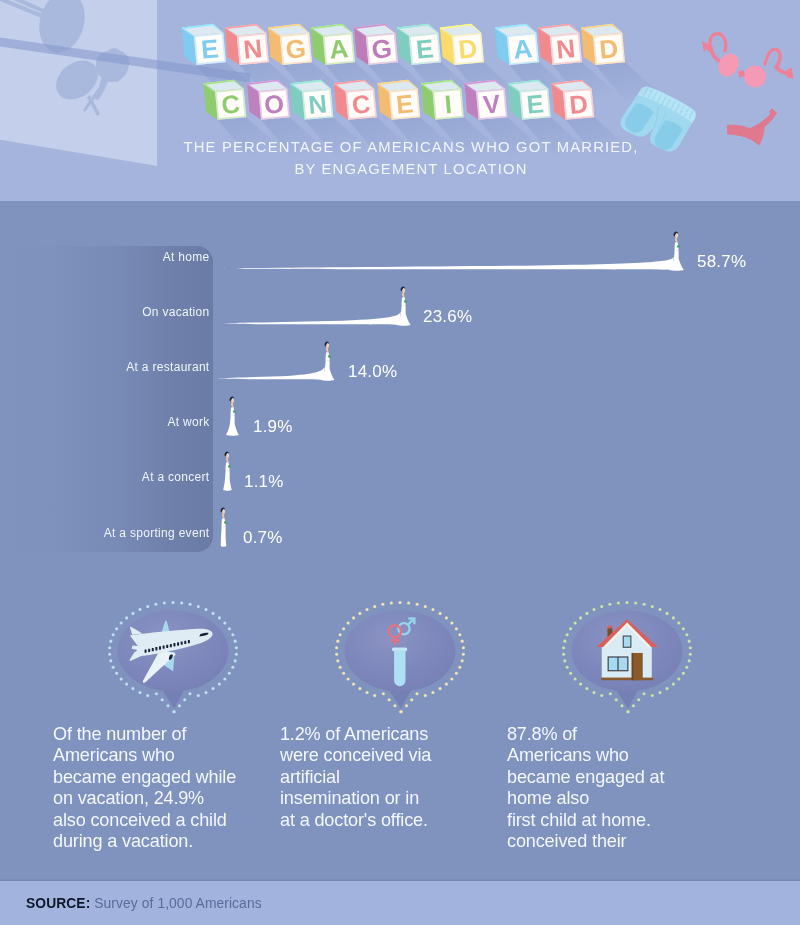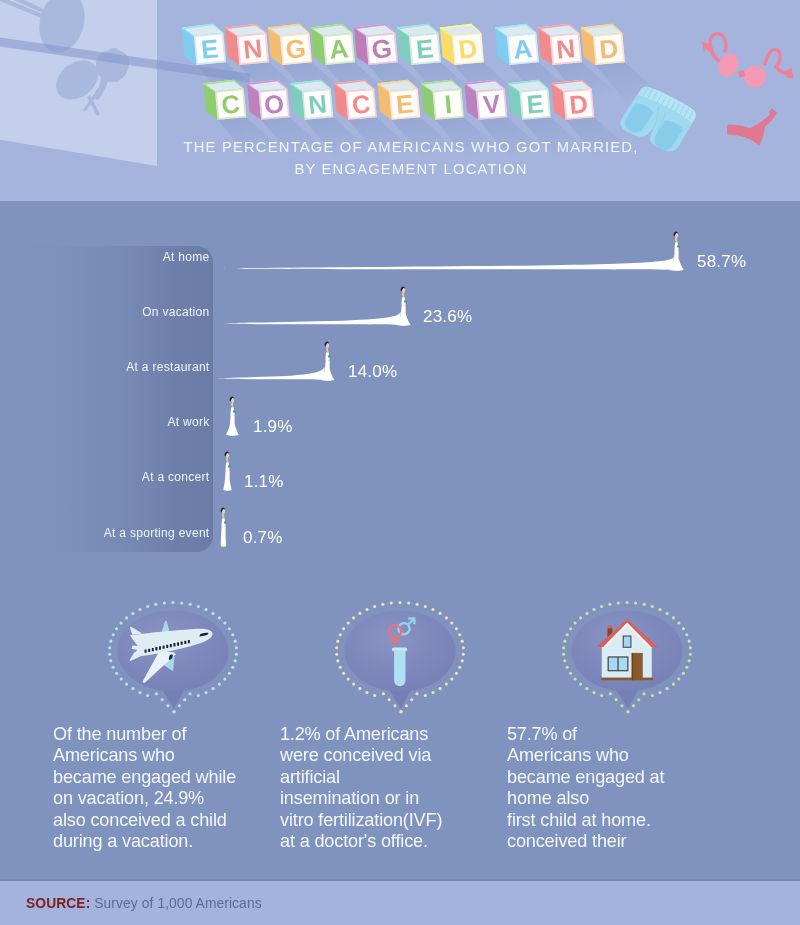--- a/index.html
+++ b/index.html
@@ -38,21 +38,21 @@
   .fact{position:absolute;top:586px;width:240px;}
   .bubblewrap{position:relative;width:240px;height:122px;}
   .facttext{position:absolute;top:138px;width:240px;text-align:left;color:#f4f7fc;
             font-size:18.1px;line-height:21.4px;letter-spacing:-0.15px;}
   .facttext b{font-weight:normal;letter-spacing:-0.2px;}
 
   
   .footer{position:absolute;left:0;top:881px;width:800px;height:44px;background:#a2b4dd;
           box-shadow:0 -1.5px 0 rgba(90,105,150,0.28);}
   .footer .ftxt{position:absolute;left:26px;top:15px;font-size:13.8px;color:#5a6b9b;letter-spacing:0.1px;}
-  .footer .ftxt b{font-weight:bold;color:#7f1d1d;}
+  .footer .ftxt b{font-weight:bold;color:#0f172a;}
 </style>
 </head>
 <body>
 
 <div id="root">
 
   <div class="header">
     <svg class="hdr-deco" viewBox="0 0 250 201" width="250" height="201">
         <path d="M -10 -10 L 157 -10 L 157 166 L -10 138 Z" fill="#c3cfeb"></path>
         <g opacity="0.36">
@@ -874,21 +874,20 @@
                 <path d="M44.6 74.4 L 56.0 74.4 L 56.0 104.5 A 5.7 5.7 0 0 1 44.6 104.5 Z" fill="#ade0f2"></path>
               </g>
             </g>
           </svg>
         </div>
         <div class="facttext">
           <div><b>1.2%</b><span> of Americans</span></div>
           <div><span>were conceived via</span></div>
           <div><span>artificial</span></div>
           <div><span>insemination or in</span></div>
-          <div><span>vitro fertilization(IVF)</span></div>
           <div><span>at a doctor's office.</span></div>
         </div>
       </div>
       <div class="fact" style="left: 507px;">
         <div class="bubblewrap">
           <svg width="240" height="130" viewBox="0 0 240 130" style="position:absolute;left:0;top:0">
             <defs>
               <radialGradient id="bg12065" cx="42%" cy="34%" r="78%">
                 <stop offset="0%" stop-color="#8a93c3"></stop>
                 <stop offset="55%" stop-color="#7e87bb"></stop>
@@ -959,21 +958,21 @@
                 <rect x="18.6" y="69" width="35.8" height="26.2" fill="#f6f2ec"></rect>
                 <rect x="20.6" y="71" width="31.8" height="22.2" fill="#a8d9f2" stroke="#3a4750" stroke-width="2"></rect>
                 <line x1="36.5" y1="71" x2="36.5" y2="93.2" stroke="#3a4750" stroke-width="2"></line>
                 <rect x="42.9" y="35.2" width="16.6" height="22" fill="#f6f2ec"></rect>
                 <rect x="44.9" y="37.2" width="12.4" height="18.1" fill="#a8d9f2" stroke="#3a4750" stroke-width="1.8"></rect>
               </g>
             </g>
           </svg>
         </div>
         <div class="facttext">
-          <div><b>57.7%</b><span> of</span></div>
+          <div><b>87.8%</b><span> of</span></div>
           <div><span>Americans who</span></div>
           <div><span>became engaged at</span></div>
           <div><span>home also</span></div>
           <div><span>first child at home.</span></div>
           <div><span>conceived their</span></div>
         </div>
       </div>
     </div>
 
   <div class="footer">

